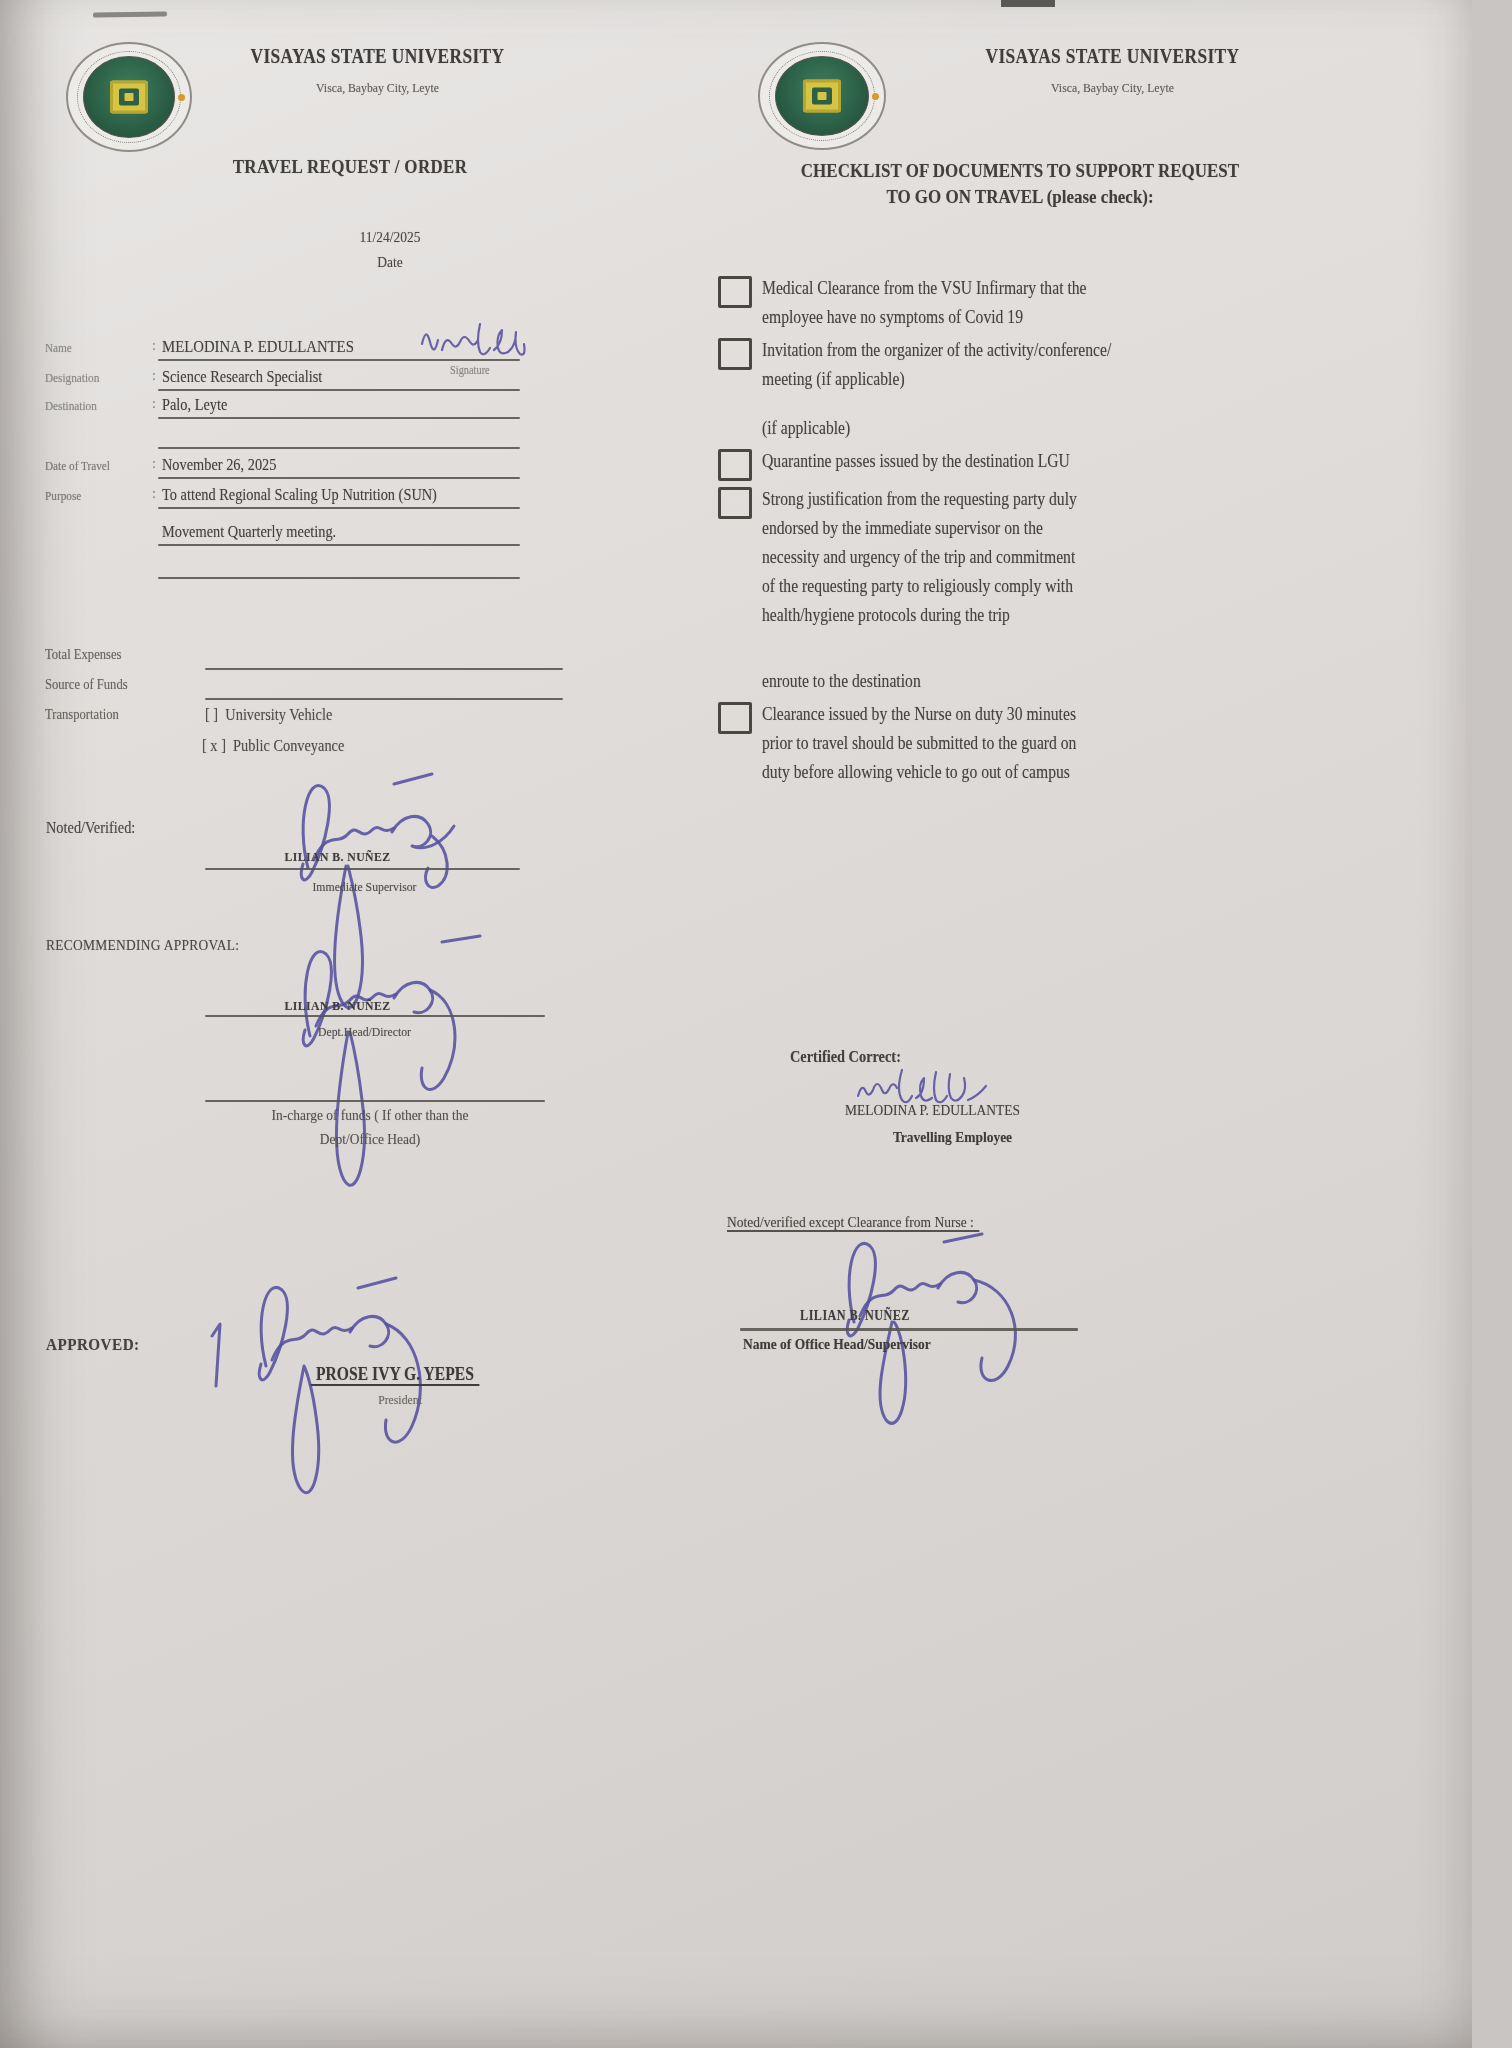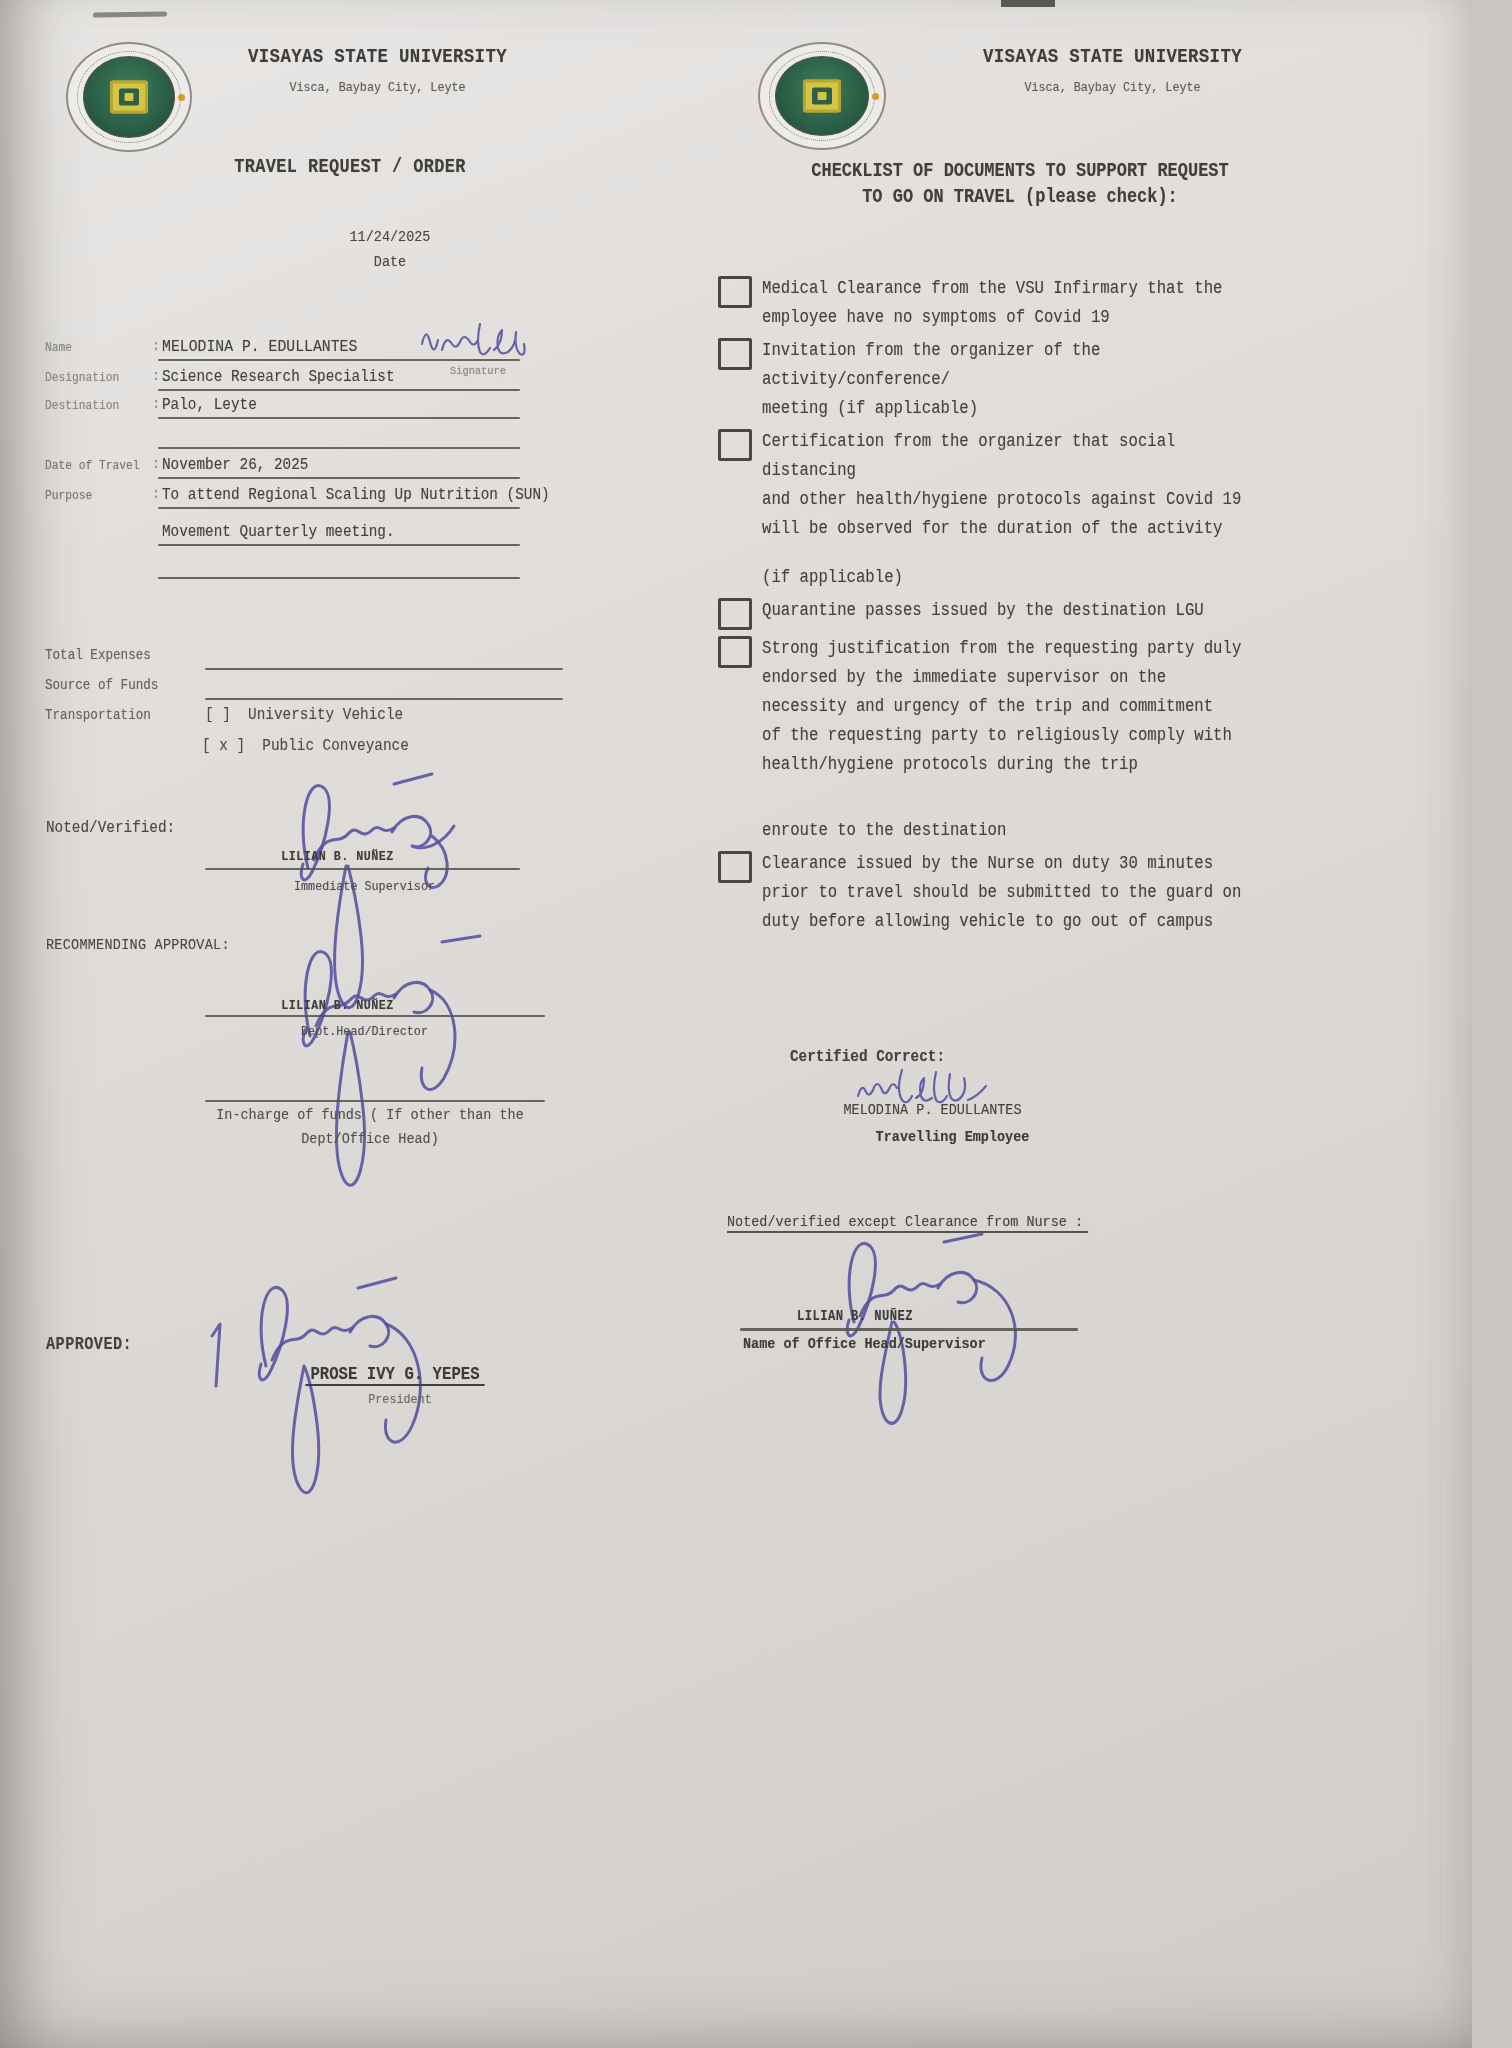--- a/index.html
+++ b/index.html
@@ -1,17 +1,17 @@
 <!DOCTYPE html>
 <html lang="en"><head>
 <meta charset="utf-8">
 <style>
   html,body{margin:0;padding:0;background:#c8c5c2;}
   .photo{position:relative;width:1472px;height:2048px;overflow:hidden;
-    font-family:Liberation Mono, monospace;
+    font-family:Liberation Serif, serif;
     background:linear-gradient(158deg,#e9e7e5 0%,#e2dfdd 22%,#dcd9d7 48%,#d6d3d1 75%,#cfccca 100%);
     box-shadow:inset 48px 0 70px -36px rgba(90,84,78,.55),
                inset -28px 0 55px -32px rgba(112,106,100,.38),
                inset 0 -46px 80px -44px rgba(112,106,100,.35),
                inset 0 26px 50px -30px rgba(252,252,250,.65);}
   .photo div,.photo span{text-shadow:0 0 1px rgba(80,77,73,.35);}
   .abs{position:absolute;}
   .cx{text-align:center;transform:scaleX(.87);}
   .lx{transform:scaleX(.87);transform-origin:0 50%;}
   .b{font-weight:bold;}
@@ -184,26 +184,20 @@
       <div class="chk-item">
         <span class="chk-box"></span>
         <div class="chk-text lx">Medical Clearance from the VSU Infirmary that the
 employee have no symptoms of Covid 19</div>
       </div>
       <div class="chk-item">
         <span class="chk-box"></span>
         <div class="chk-text lx">Invitation from the organizer of the activity/conference/
 meeting (if applicable)</div>
       </div>
-      <div class="chk-item">
-        <span class="chk-box"></span>
-        <div class="chk-text lx">Certification from the organizer that social distancing
-and other health/hygiene protocols against Covid 19
-will be observed for the duration of the activity</div>
-      </div>
       <div class="chk-item gap-sm">
         <span class="chk-spacer"></span>
         <div class="chk-text lx">(if applicable)</div>
       </div>
       <div class="chk-item">
         <span class="chk-box"></span>
         <div class="chk-text lx">Quarantine passes issued by the destination LGU</div>
       </div>
       <div class="chk-item">
         <span class="chk-box"></span>

